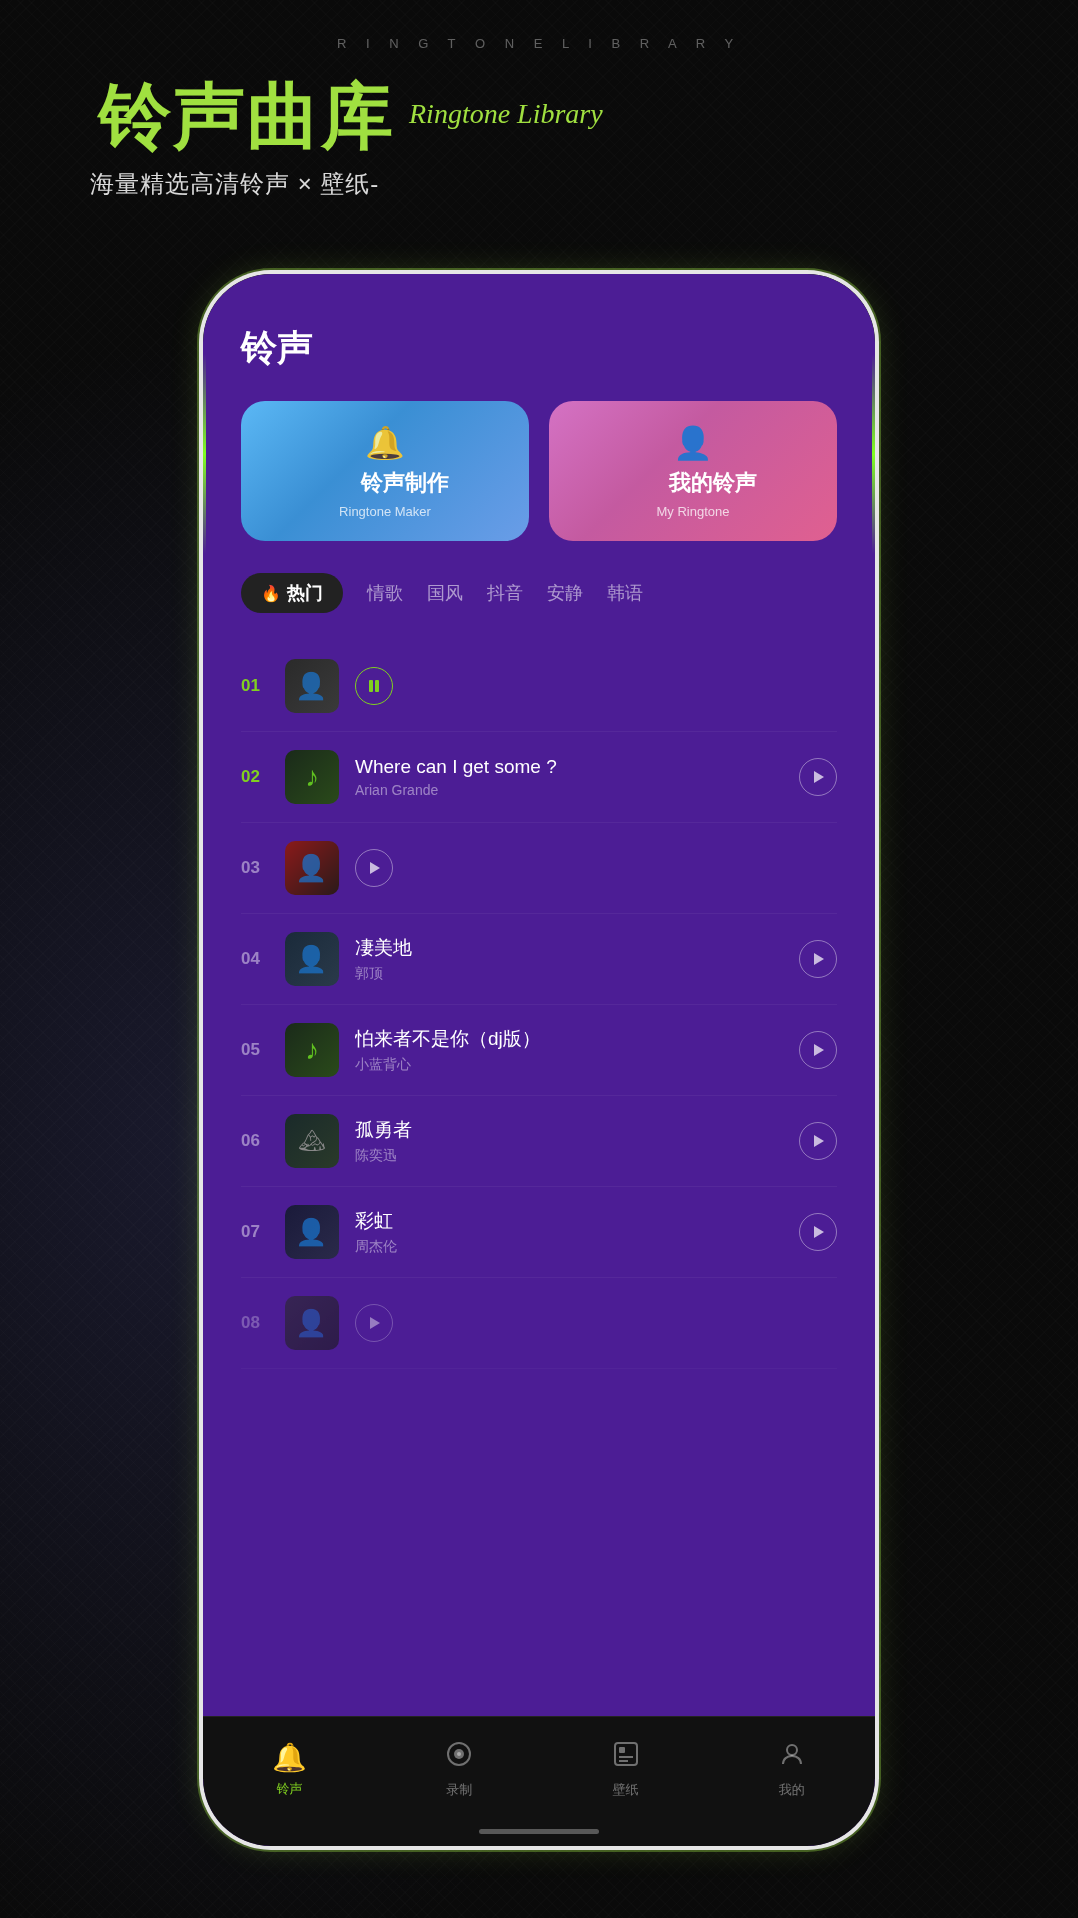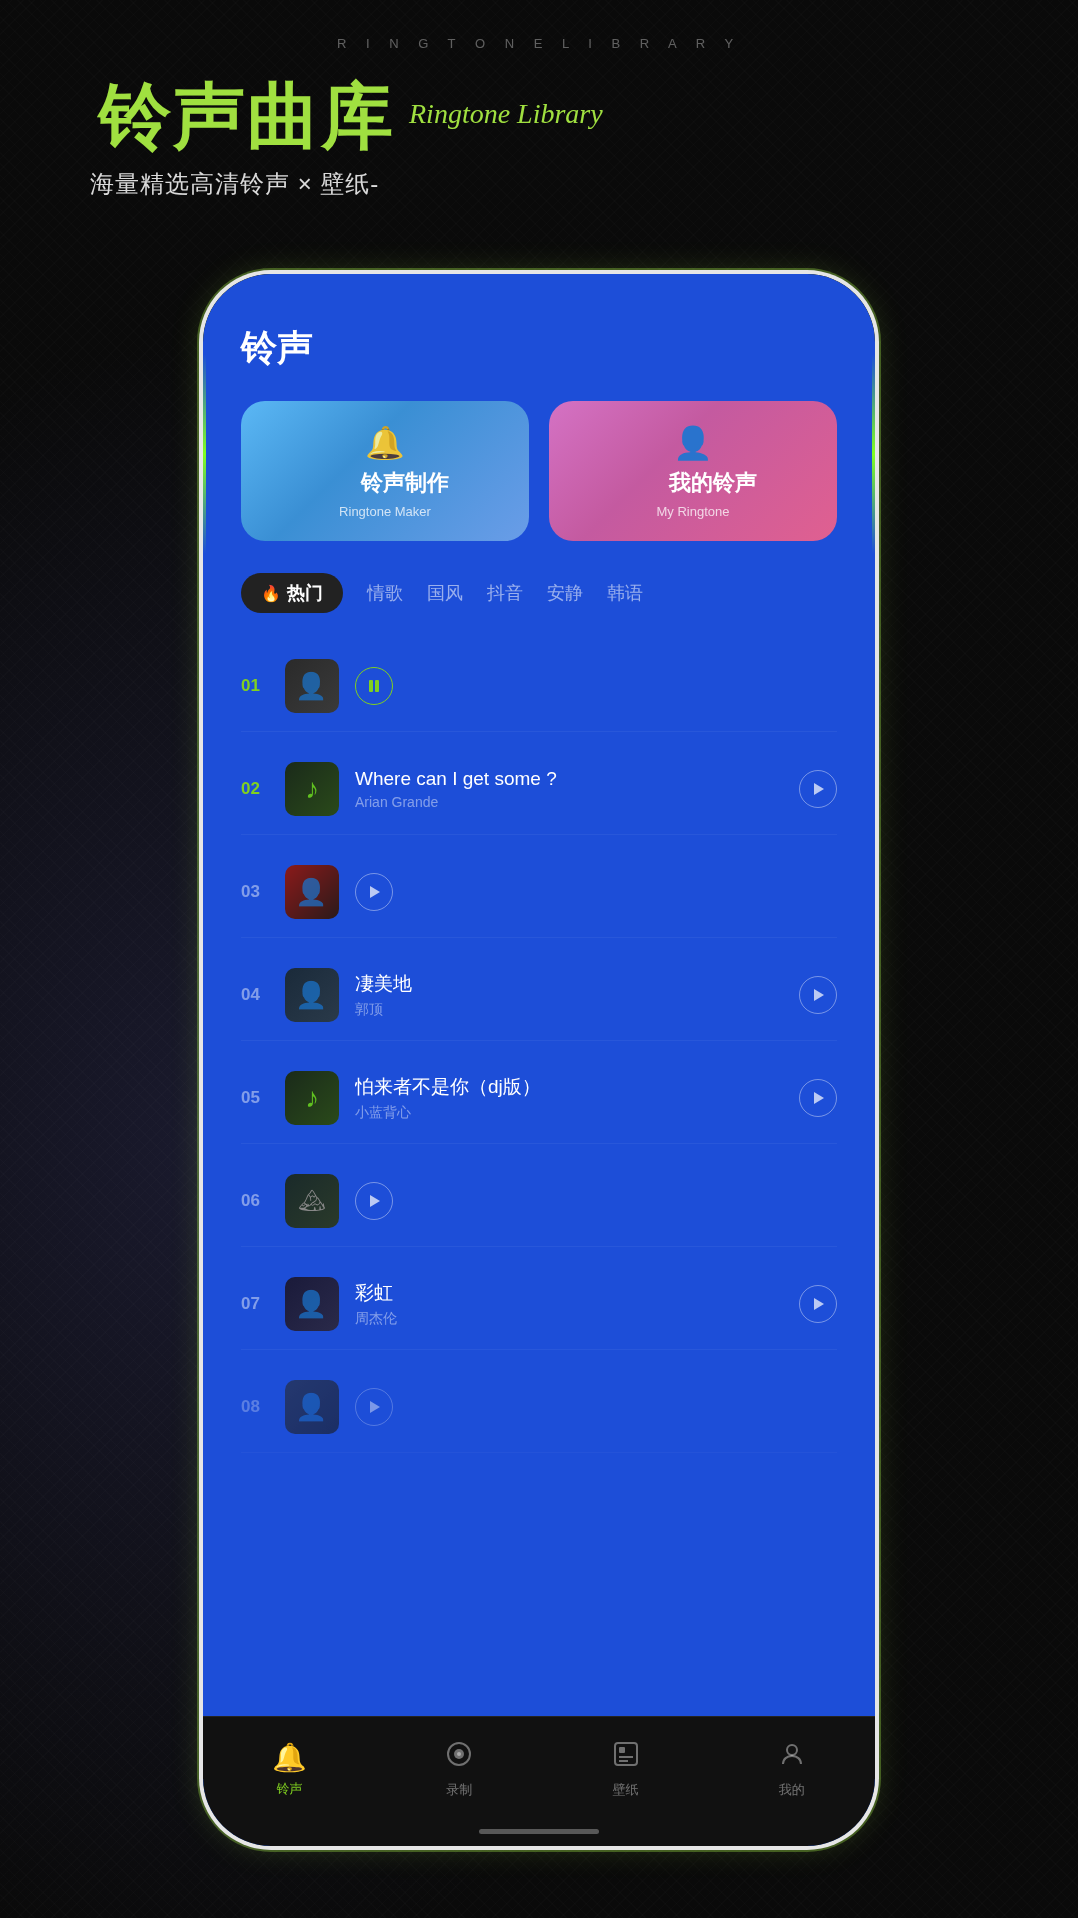--- a/index.html
+++ b/index.html
@@ -88,21 +88,21 @@
         0 0 0 2px rgba(180,255,80,0.3),
         0 0 30px rgba(180,255,80,0.15),
         inset 0 0 0 3px rgba(180,255,80,0.2);
       overflow: hidden;
     }
 
     
     .phone-inner {
       position: absolute;
       inset: 0;
-      background: #1d4ed8;
+      background: #4c1d95;
       border-radius: 68px;
       overflow: hidden;
     }
 
     
     .phone-accent-left {
       position: absolute;
       top: 80px;
       left: 0;
       width: 3px;
@@ -204,21 +204,21 @@
       font-weight: 600;
     }
     .tab-fire {
       font-size: 16px;
     }
 
     
     .song-list {
       display: flex;
       flex-direction: column;
-      gap: 12px;
+      gap: 0;
       padding: 0 8px;
     }
     .song-item {
       display: flex;
       align-items: center;
       padding: 18px 0;
       border-bottom: 1px solid rgba(255,255,255,0.05);
       cursor: pointer;
     }
     .song-number {
@@ -476,20 +476,24 @@
                 <svg width="14" height="14" viewBox="0 0 14 14" fill="currentColor">
                   <polygon points="3,1 13,7 3,13"></polygon>
                 </svg>
               </div>
             </div>
             <div class="song-item">
               <div class="song-number">06</div>
               <div class="song-thumb thumb-6">
                 <span style="font-size:22px;color:#888;">🏔</span>
               </div>
+              <div class="song-info">
+                <div class="song-title">孤勇者</div>
+                <div class="song-artist">陈奕迅</div>
+              </div>
               <div class="song-play">
                 <svg width="14" height="14" viewBox="0 0 14 14" fill="currentColor">
                   <polygon points="3,1 13,7 3,13"></polygon>
                 </svg>
               </div>
             </div>
             <div class="song-item">
               <div class="song-number">07</div>
               <div class="song-thumb thumb-7">
                 <span class="thumb-person">👤</span>

